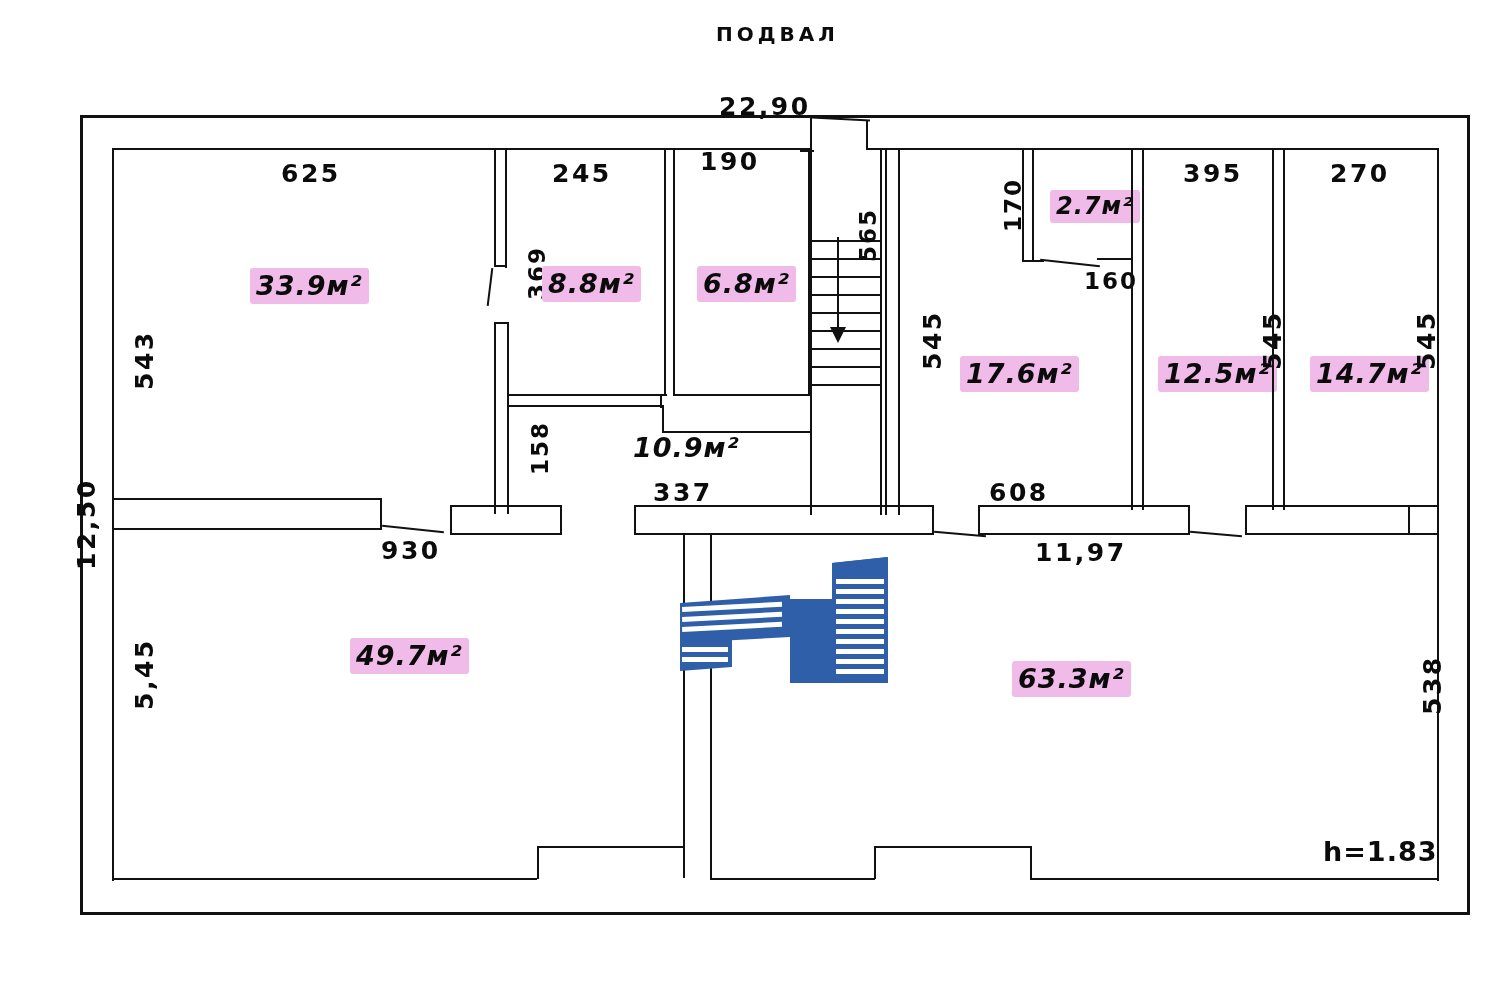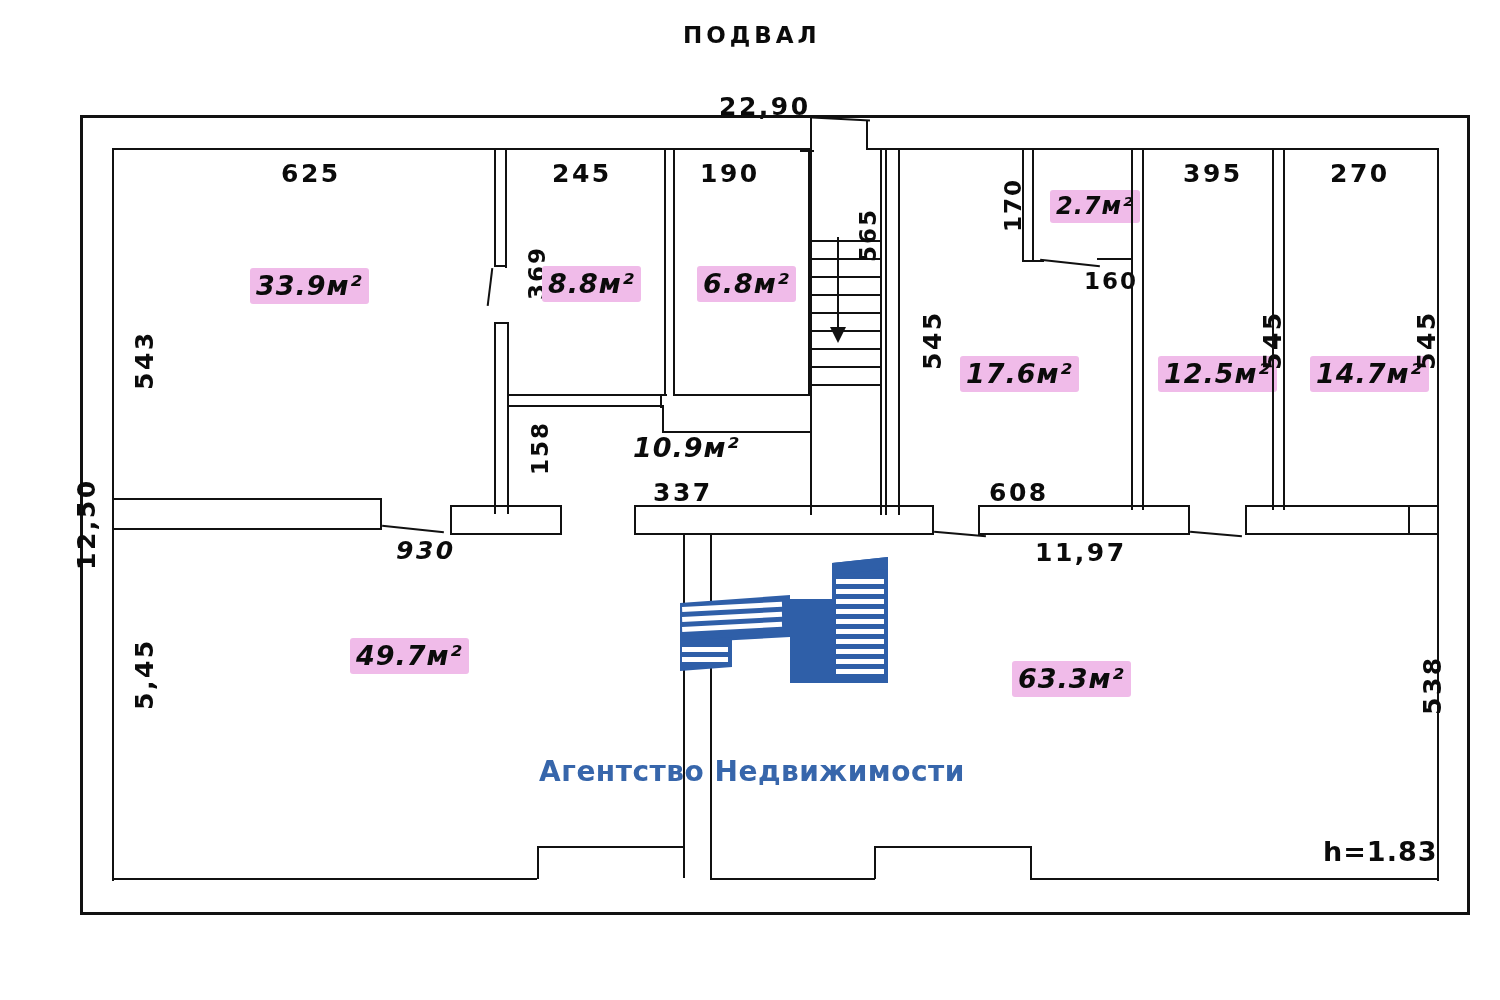--- a/index.html
+++ b/index.html
@@ -10,21 +10,21 @@
   .ln{position:absolute;background:#111111;}
   .h{height:3px;}
   .v{width:3px;}
   .h2{height:2px;}
   .v2{width:2px;}
 
   
   .txt{position:absolute;color:#0b0b0b;white-space:nowrap;font-family:"DejaVu Sans","Liberation Sans",sans-serif;}
   .dim{font-size:25px;letter-spacing:2.5px;font-weight:600;}
   .dim-sm{font-size:23px;letter-spacing:2px;font-weight:600;}
-  .title{font-size:23px;letter-spacing:4px;font-weight:600;}
+  .title{font-size:20px;letter-spacing:4px;font-weight:600;margin-left:33px;}
   .area{font-size:27px;font-weight:600;font-style:italic;letter-spacing:1px;}
   .hl{background:#f0bbe9;padding:2px 6px 3px 6px;border-radius:3px;}
   .rot90{transform:rotate(-90deg);transform-origin:left top;}
   .skew{transform:rotate(-2.5deg);}
 
   
   .tread{position:absolute;height:2px;background:#111;}
   .arrowline{position:absolute;width:2px;background:#111;}
   .arrowhead{position:absolute;width:0;height:0;border-left:8px solid transparent;border-right:8px solid transparent;border-top:16px solid #111;}
 
@@ -55,21 +55,21 @@
   <div class="ln v v2" style="left:112px;top:148px;height:733px;"></div>
   <div class="ln v v2" style="left:1437px;top:148px;height:733px;"></div>
 
   <div class="ln h h2" style="left:812px;top:118px;width:58px;transform:rotate(3deg);"></div>
   <div class="ln v v2" style="left:810px;top:118px;height:33px;"></div>
   <div class="ln v v2" style="left:866px;top:120px;height:30px;"></div>
   <div class="ln h h2" style="left:800px;top:150px;width:14px;"></div>
 
   <div class="txt dim" style="left:281px;top:159px;">625</div>
   <div class="txt dim" style="left:552px;top:159px;">245</div>
-  <div class="txt dim" style="left:700px;top:159px;">190</div>
+  <div class="txt dim" style="left:700px;top:147px;">190</div>
   <div class="txt dim" style="left:1183px;top:159px;">395</div>
   <div class="txt dim" style="left:1330px;top:159px;">270</div>
 
   <div class="txt dim rot90" style="left:72px;top:570px;">12,50</div>
   <div class="txt dim rot90" style="left:130px;top:390px;">543</div>
   <div class="txt dim rot90" style="left:130px;top:710px;">5,45</div>
 
   <div class="txt dim rot90" style="left:1418px;top:715px;">538</div>
 
   <div class="txt area" style="left:250px;top:270px;">
@@ -158,21 +158,21 @@
 
   <div class="txt area" style="left:1310px;top:358px;">
      <span class="hl skew">14.7м²</span>
   </div>
   <div class="txt dim rot90" style="left:1412px;top:370px;">545</div>
 
   <div class="ln h h2" style="left:112px;top:498px;width:270px;"></div>
   <div class="ln h h2" style="left:112px;top:528px;width:270px;"></div>
   <div class="ln v v2" style="left:380px;top:498px;height:30px;"></div>
   <div class="ln h h2" style="left:382px;top:528px;width:62px;transform:rotate(6deg);"></div>
-  <div class="txt dim" style="left:396px;top:536px;font-style:italic;">930</div>
+  <div class="txt dim" style="left:381px;top:536px;">930</div>
 
   <div class="ln h h2" style="left:450px;top:505px;width:112px;"></div>
   <div class="ln h h2" style="left:450px;top:533px;width:112px;"></div>
   <div class="ln v v2" style="left:450px;top:505px;height:28px;"></div>
   <div class="ln v v2" style="left:560px;top:505px;height:28px;"></div>
 
   <div class="txt dim" style="left:653px;top:478px;">337</div>
   <div class="ln h h2" style="left:634px;top:505px;width:300px;"></div>
   <div class="ln h h2" style="left:634px;top:533px;width:300px;"></div>
   <div class="ln v v2" style="left:634px;top:505px;height:28px;"></div>
@@ -242,16 +242,15 @@
         <rect x="62" y="52" width="100" height="5" transform="rotate(-3 62 52)"></rect>
         <rect x="62" y="62" width="100" height="5" transform="rotate(-3 62 62)"></rect>
         <rect x="62" y="72" width="100" height="5" transform="rotate(-3 62 72)"></rect>
       </g>
       <polygon points="60,86 112,82 112,112 60,116" fill="#2f5fa8"></polygon>
       <g fill="#ffffff">
         <rect x="62" y="92" width="46" height="5"></rect>
         <rect x="62" y="102" width="46" height="5"></rect>
       </g>
     </svg>
-    <div class="subword">Агентство Недвижимости</div>
   </div>
 
 </div>
 
 </body></html>

